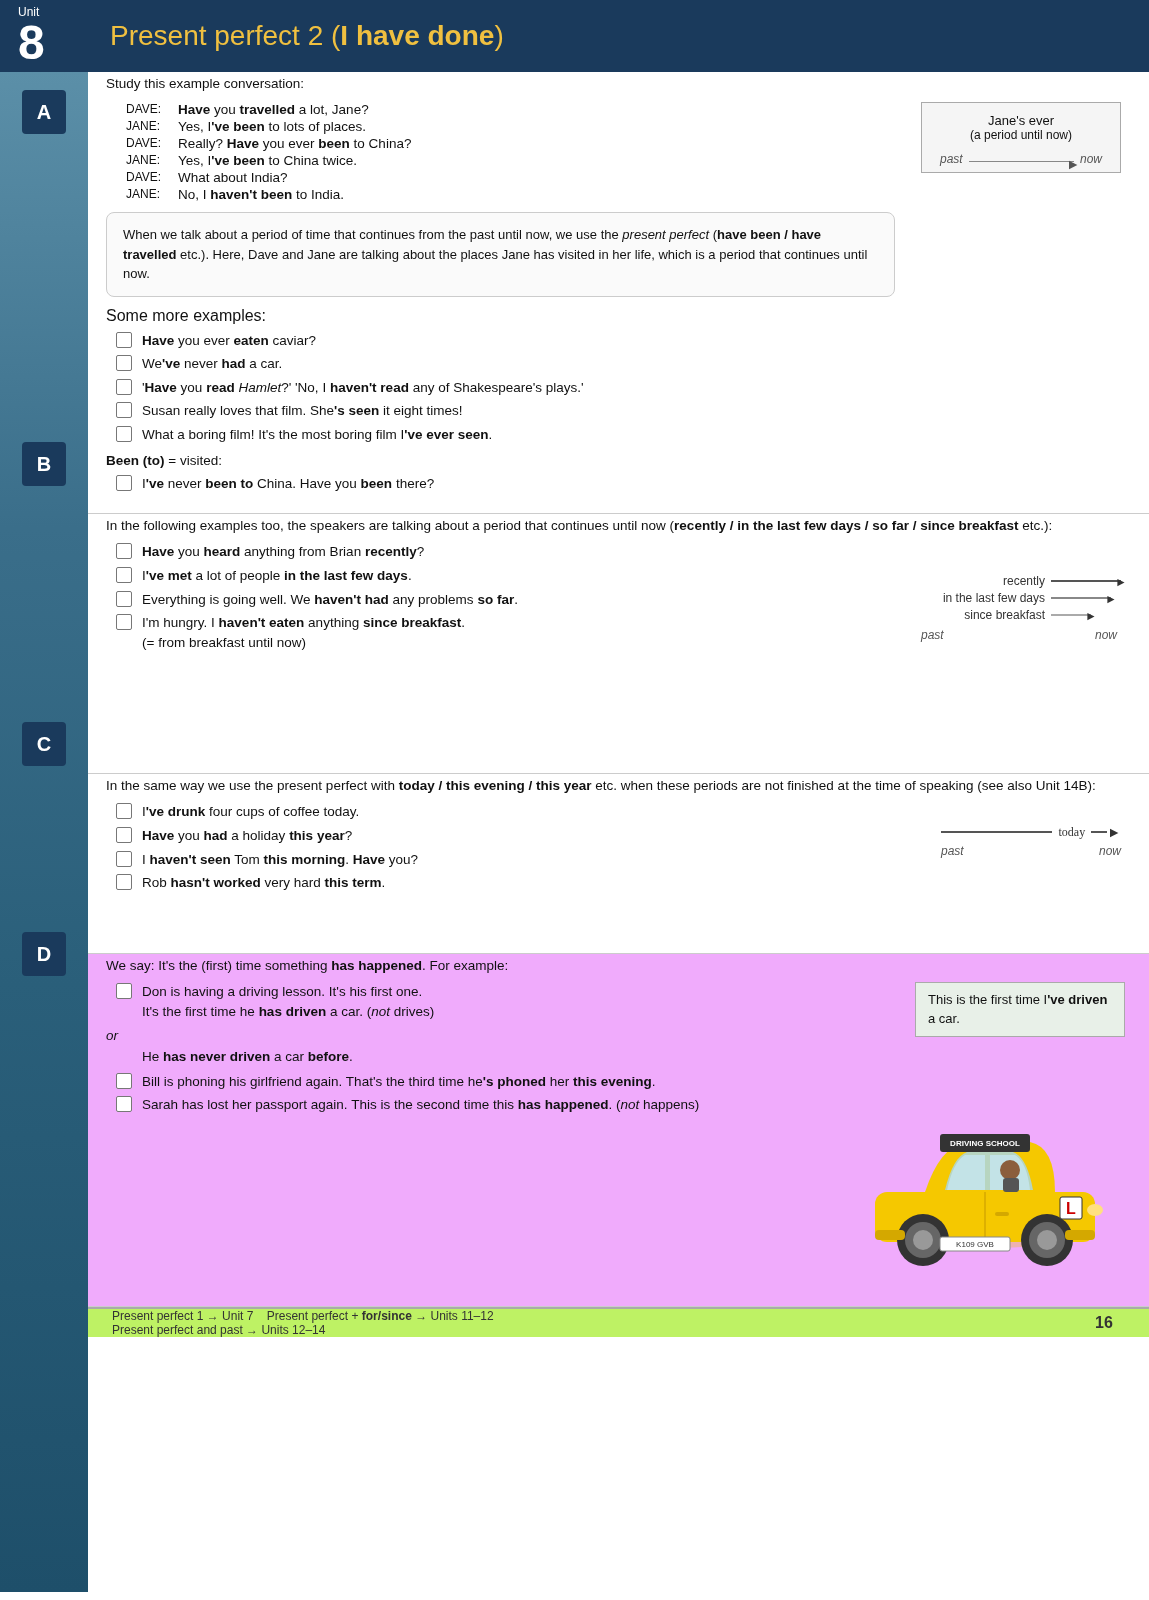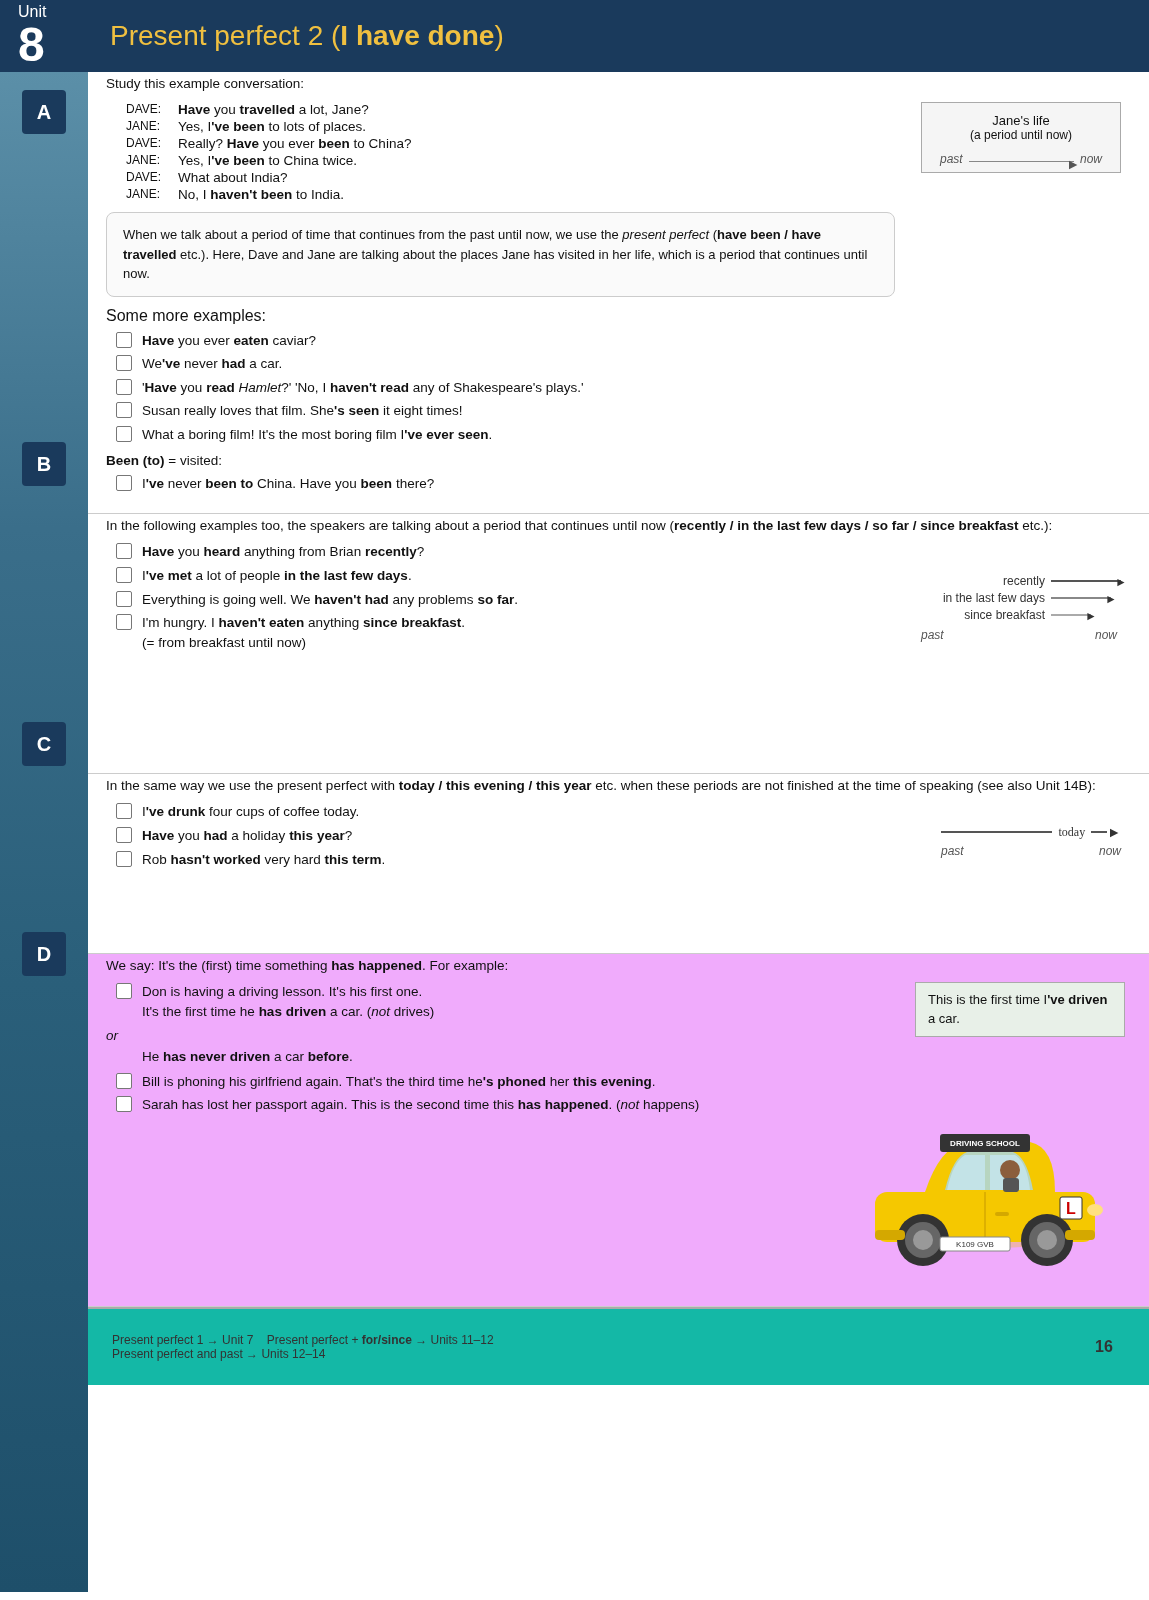--- a/index.html
+++ b/index.html
@@ -23,21 +23,21 @@
     .unit-label {
       background: #1a3a5c;
       color: #fff;
       padding: 8px 14px 8px 18px;
       display: flex;
       flex-direction: column;
       align-items: flex-start;
       min-width: 90px;
     }
     .unit-text {
-      font-size: 16px;
+      font-size: 12px;
       color: #fff;
       font-weight: normal;
     }
     .unit-number {
       font-size: 48px;
       font-weight: bold;
       color: #fff;
       line-height: 1;
     }
     .header-title {
@@ -222,23 +222,23 @@
       clear: right;
       width: 260px;
       height: 200px;
       margin: 10px 0 10px 16px;
       position: relative;
       background: transparent;
     }
 
     
     .footer {
-      background: #14b8a6;
+      background: #bef264;
       border-top: 2px solid #aaa;
-      padding: 24px 24px;
+      padding: 0 24px;
       font-size: 12px;
       color: #333;
       display: flex;
       align-items: center;
     }
     .footer-left {
       flex: 1;
     }
     .footer-page {
       font-size: 16px;
@@ -304,21 +304,21 @@
           <span class="conv-speaker">DAVE:</span>
           <span class="conv-text">What about India?</span>
         </div>
         <div class="conv-line">
           <span class="conv-speaker">JANE:</span>
           <span class="conv-text">No, I <b>haven't been</b> to India.</span>
         </div>
       </div>
 
       <div class="info-box-a">
-        <div style="font-size:13px;">Jane's life</div>
+        <div style="font-size:13px;">Jane's ever</div>
         <div style="font-size:12px;">(a period until now)</div>
         <div class="timeline">
           <span>past</span>
           <div style="flex:1;height:1px;background:#888;margin:0 6px 4px 6px;position:relative;">
             <span style="position:absolute;right:-6px;top:-5px;font-size:14px;color:#555;">►</span>
           </div>
           <span>now</span>
         </div>
       </div>
 
@@ -420,20 +420,24 @@
         <div class="bullet-item">
           <div class="bullet-checkbox"></div>
           <span class="bullet-text">I<b>'ve drunk</b> four cups of coffee today.</span>
         </div>
         <div class="bullet-item">
           <div class="bullet-checkbox"></div>
           <span class="bullet-text"><b>Have</b> you <b>had</b> a holiday <b>this year</b>?</span>
         </div>
         <div class="bullet-item">
           <div class="bullet-checkbox"></div>
+          <span class="bullet-text">I <b>haven't seen</b> Tom <b>this morning</b>.  <b>Have</b> you?</span>
+        </div>
+        <div class="bullet-item">
+          <div class="bullet-checkbox"></div>
           <span class="bullet-text">Rob <b>hasn't worked</b> very hard <b>this term</b>.</span>
         </div>
       </div>
 
       <div class="timeline-c">
         <div style="display:flex;align-items:center;margin-bottom:4px;">
           <div style="flex:1;height:2px;background:#555;position:relative;"></div>
           <span style="font-size:12px;color:#333;padding:0 6px;font-family:Liberation Serif, serif;">today</span>
           <div style="width:16px;height:2px;background:#555;"></div>
           <span style="font-size:14px;color:#333;">►</span>

